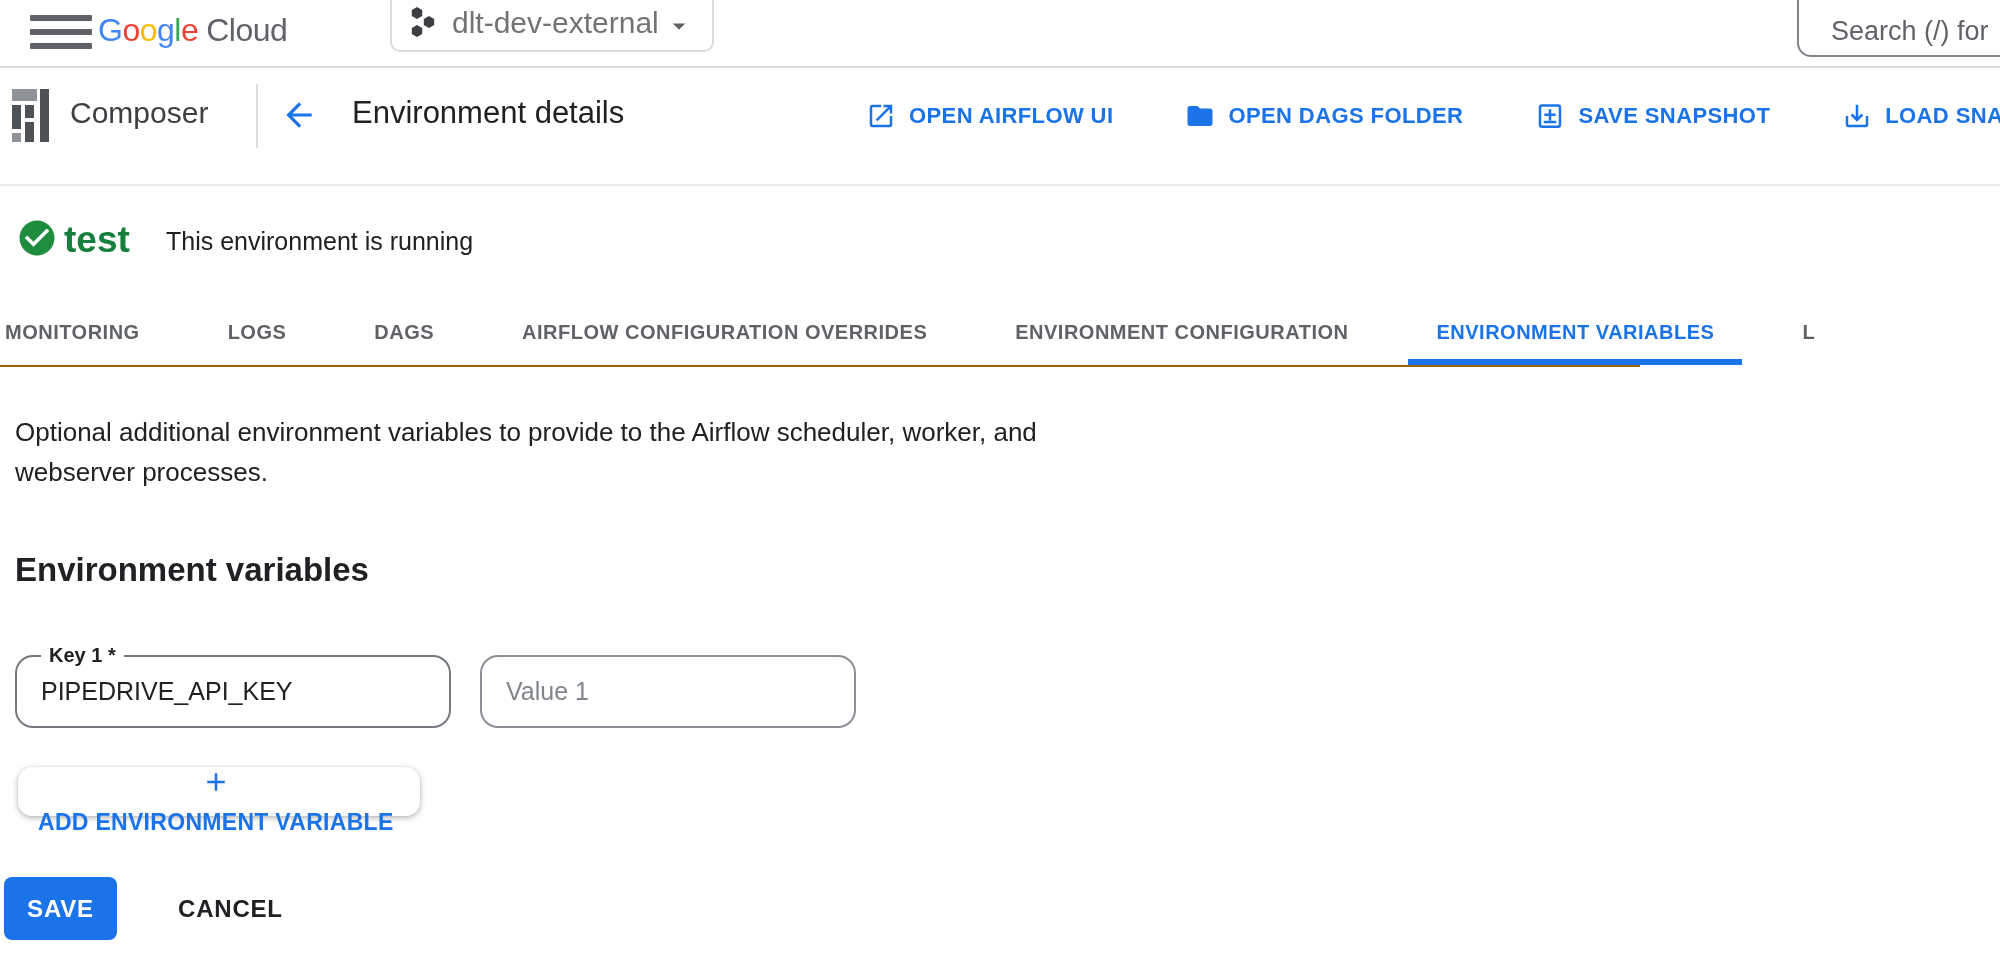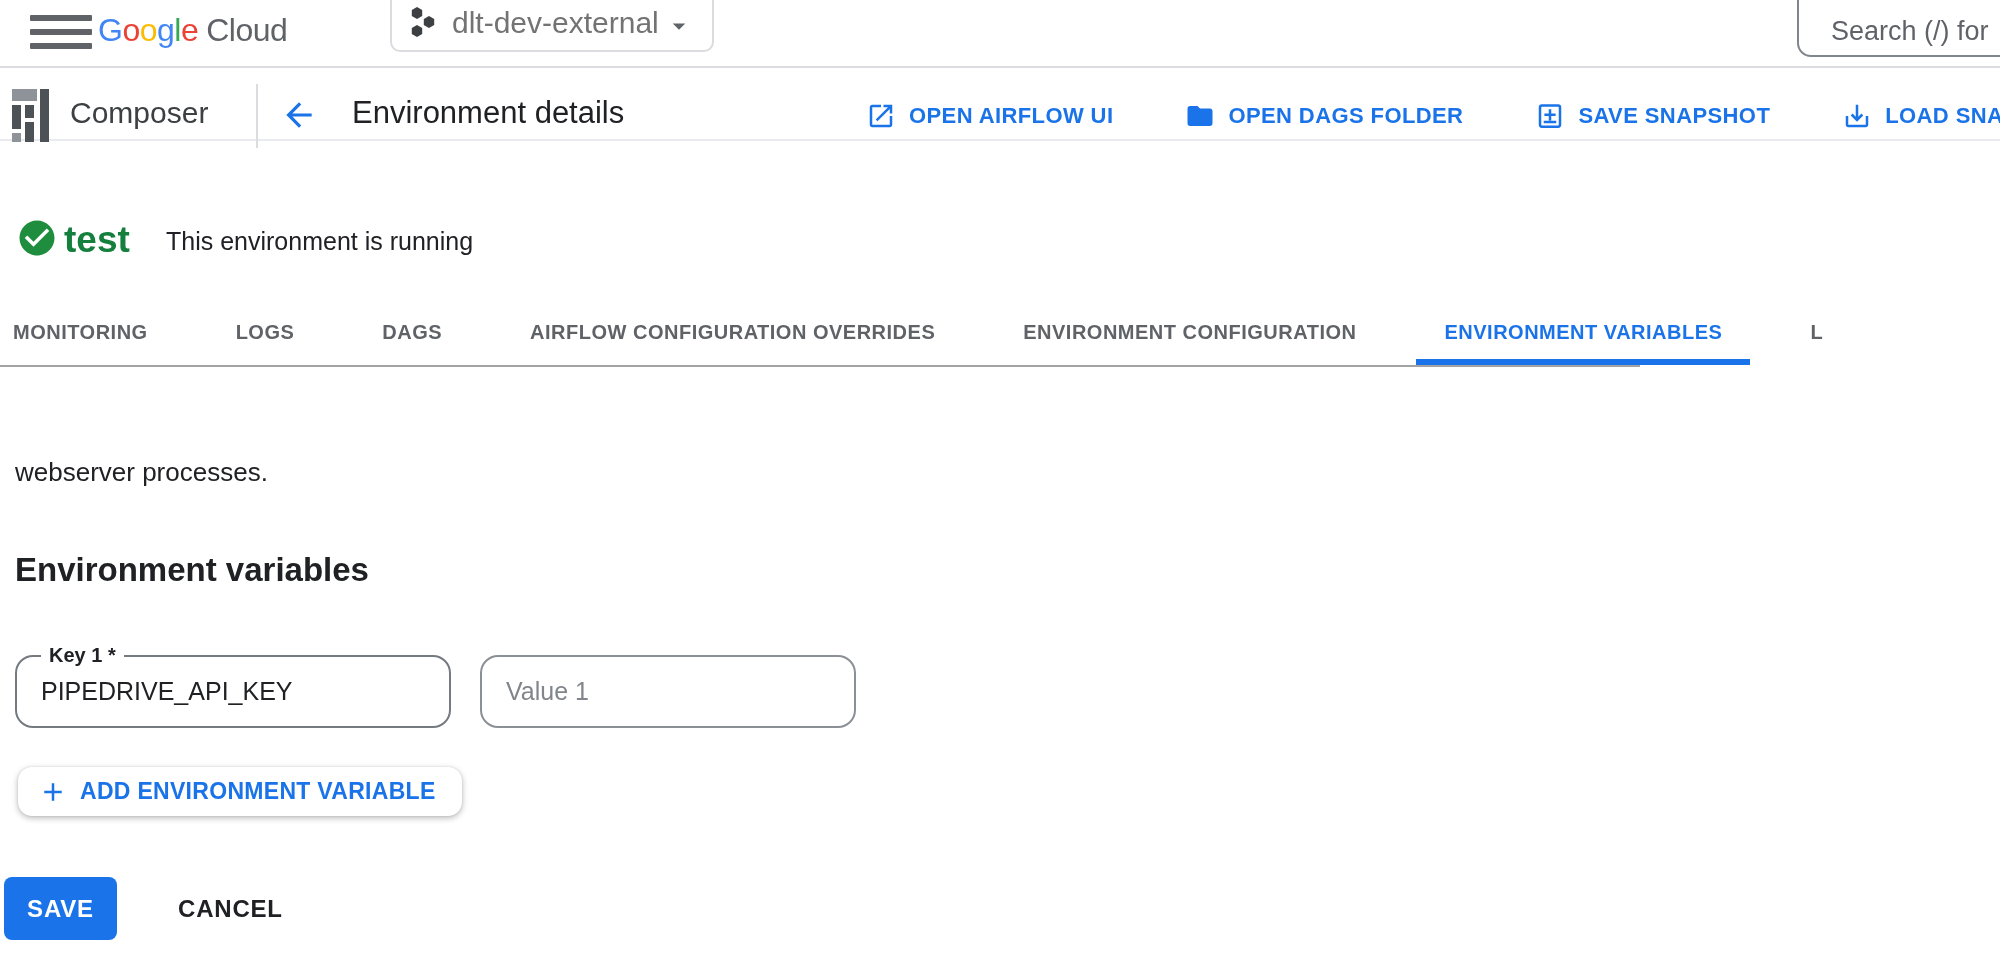--- a/index.html
+++ b/index.html
@@ -19,41 +19,41 @@
                   border:2px solid #dadce0; border-radius:10px; background:#fff;
                   display:flex; align-items:flex-end; padding:0 18px 9px 16px; cursor:pointer; }
   .project-chip .ptext { font-size:30px; color:#737373; margin:0 0 1px 14px; flex:1; }
   .searchbox { position:absolute; left:1797px; top:-14px; width:270px; height:71px;
                border:2px solid #80868b; border-radius:14px; background:#fff; overflow:hidden; }
   .searchbox input { position:absolute; left:32px; bottom:8px; width:220px; border:none; outline:none;
                      font-family:inherit; font-size:27px; color:#5f6368; background:transparent; }
   .searchbox input::placeholder { color:#5f6368; opacity:1; }
 
   
-  .header { position:absolute; left:0; top:68px; width:2000px; height:73px;
+  .header { position:absolute; left:0; top:68px; width:2000px; height:118px;
             background:#fff; border-bottom:2px solid #e8eaed; }
   .composer-logo { position:absolute; left:8px; top:17px; }
   .product-name { position:absolute; left:70px; top:28px; font-size:30px; color:#3c4043; }
   .vdivider { position:absolute; left:256px; top:16px; width:2px; height:64px; background:#dadce0; }
   .back-btn { position:absolute; left:280px; top:28px; width:40px; height:40px; cursor:pointer; }
   .page-title { position:absolute; left:352px; top:27px; font-size:31px; color:#202124; }
   .toolbar { position:absolute; left:866px; top:0; height:95px; display:flex; align-items:center;
              gap:72px; white-space:nowrap; }
   .tool-btn { display:flex; align-items:center; gap:13px; cursor:pointer;
               color:#1a73e8; font-size:22px; font-weight:bold; letter-spacing:0.4px; }
 
   
   .status-icon { position:absolute; left:16px; top:217px; width:42px; height:42px; }
   .env-name { position:absolute; left:64px; top:219px; font-size:37px; font-weight:bold; color:#15803d; }
   .env-status { position:absolute; left:166px; top:227px; font-size:25px; color:#202124; }
 
   
   .tabbar { position:absolute; left:0; top:300px; width:1640px; height:67px;
-            border-bottom:2px solid #a3a3a3; display:flex; align-items:center;
-            padding-left:13px; gap:88px; white-space:nowrap; }
+            border-bottom:2px solid #a16207; display:flex; align-items:center;
+            padding-left:5px; gap:88px; white-space:nowrap; }
   .tab { font-size:20px; font-weight:bold; letter-spacing:0.5px; color:#5f6368;
          cursor:pointer; position:relative; height:100%; display:flex; align-items:center; }
   .tab.active { color:#1a73e8; }
   .tab.active::after { content:""; position:absolute; left:-28px; right:-28px; bottom:0;
                        height:6px; background:#1a73e8; }
 
   
   .description { position:absolute; left:15px; top:412px; font-size:26px; line-height:40px; color:#202124; }
   .section-title { position:absolute; left:15px; top:551px; font-size:33px; font-weight:bold; color:#202124; }
 
@@ -64,21 +64,21 @@
   .field input { width:100%; height:100%; border:none; outline:none; background:transparent;
                  font-family:inherit; font-size:25px; color:#202124; padding:0 24px; }
   .field input::placeholder { color:#80868b; opacity:1; }
   .float-label { position:absolute; top:-14px; left:24px; background:#fff; padding:0 8px;
                  font-size:20px; font-weight:bold; color:#202124; line-height:24px; }
 
   .add-btn { position:absolute; left:18px; top:767px; height:49px; padding:0 26px 0 20px;
              background:#fff; border:none; border-radius:14px; cursor:pointer;
              box-shadow:0 2px 6px rgba(0,0,0,0.28), 0 0 2px rgba(0,0,0,0.12);
              display:flex; align-items:center; gap:12px;
-             color:#1a73e8; font-family:inherit; font-size:23px; font-weight:bold; letter-spacing:0.3px; }
+             color:#1a73e8; font-family:inherit; font-size:23px; font-weight:bold; letter-spacing:0.3px;flex-direction:column; }
 
   .save-btn { position:absolute; left:4px; top:877px; width:113px; height:63px;
               background:#1a73e8; color:#fff; border:none; border-radius:8px; cursor:pointer;
               font-family:inherit; font-size:24px; font-weight:bold; letter-spacing:0.8px; }
   .cancel-btn { position:absolute; left:168px; top:877px; height:63px; padding:0 10px;
                 background:transparent; border:none; cursor:pointer;
                 font-family:inherit; font-size:24px; font-weight:bold; letter-spacing:0.8px; color:#202124; }
 
   svg { display:block; }
 </style>
@@ -183,21 +183,21 @@
   <div class="tab">MONITORING</div>
   <div class="tab">LOGS</div>
   <div class="tab">DAGS</div>
   <div class="tab">AIRFLOW CONFIGURATION OVERRIDES</div>
   <div class="tab">ENVIRONMENT CONFIGURATION</div>
   <div class="tab active">ENVIRONMENT VARIABLES</div>
   <div class="tab">L</div>
 </div>
 
 <div class="description">
-  <br>
+  <span>Optional additional environment variables to provide to the Airflow scheduler, worker, and</span><br>
   <span>webserver processes.</span>
 </div>
 
 <div class="section-title">Environment variables</div>
 
 <div class="field key">
   <span class="float-label">Key 1 *</span>
   <input type="text" value="PIPEDRIVE_API_KEY" style="">
 </div>
 <div class="field value">

